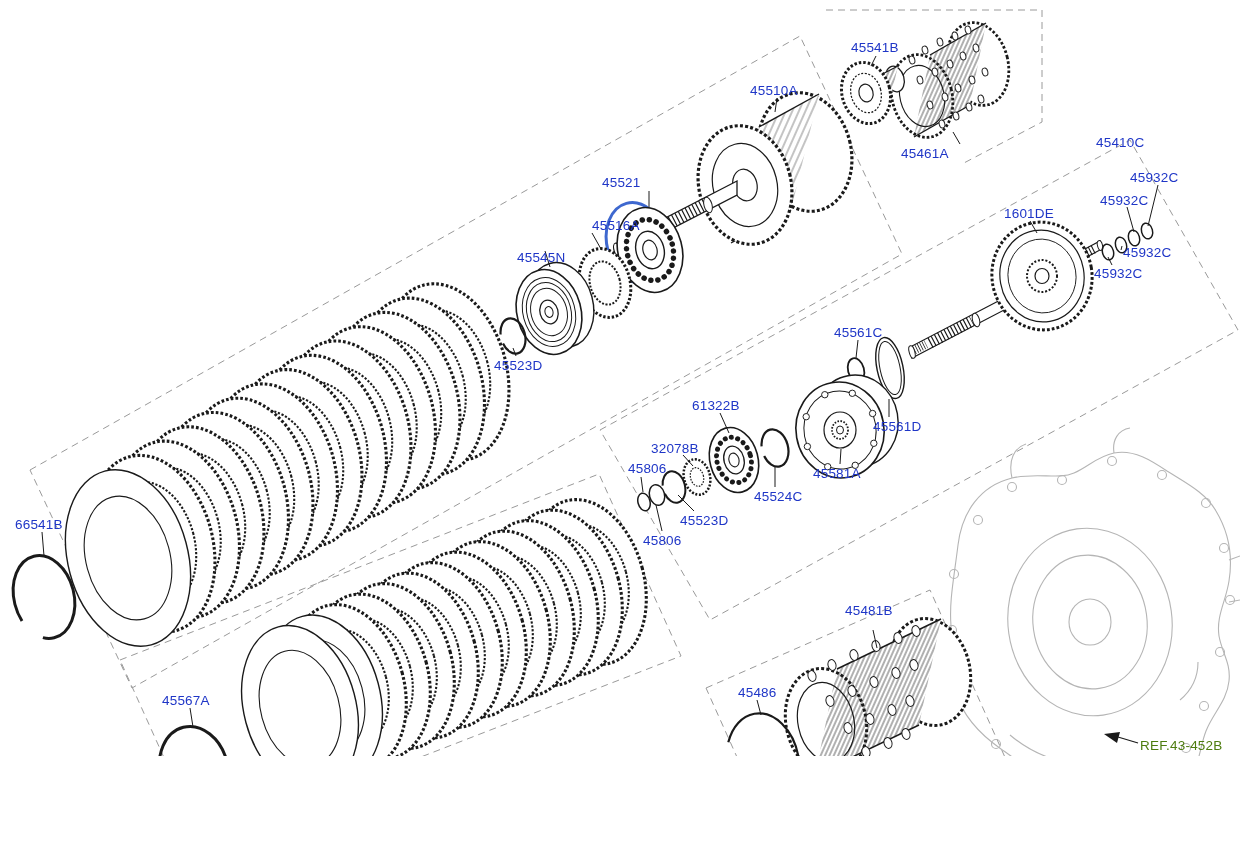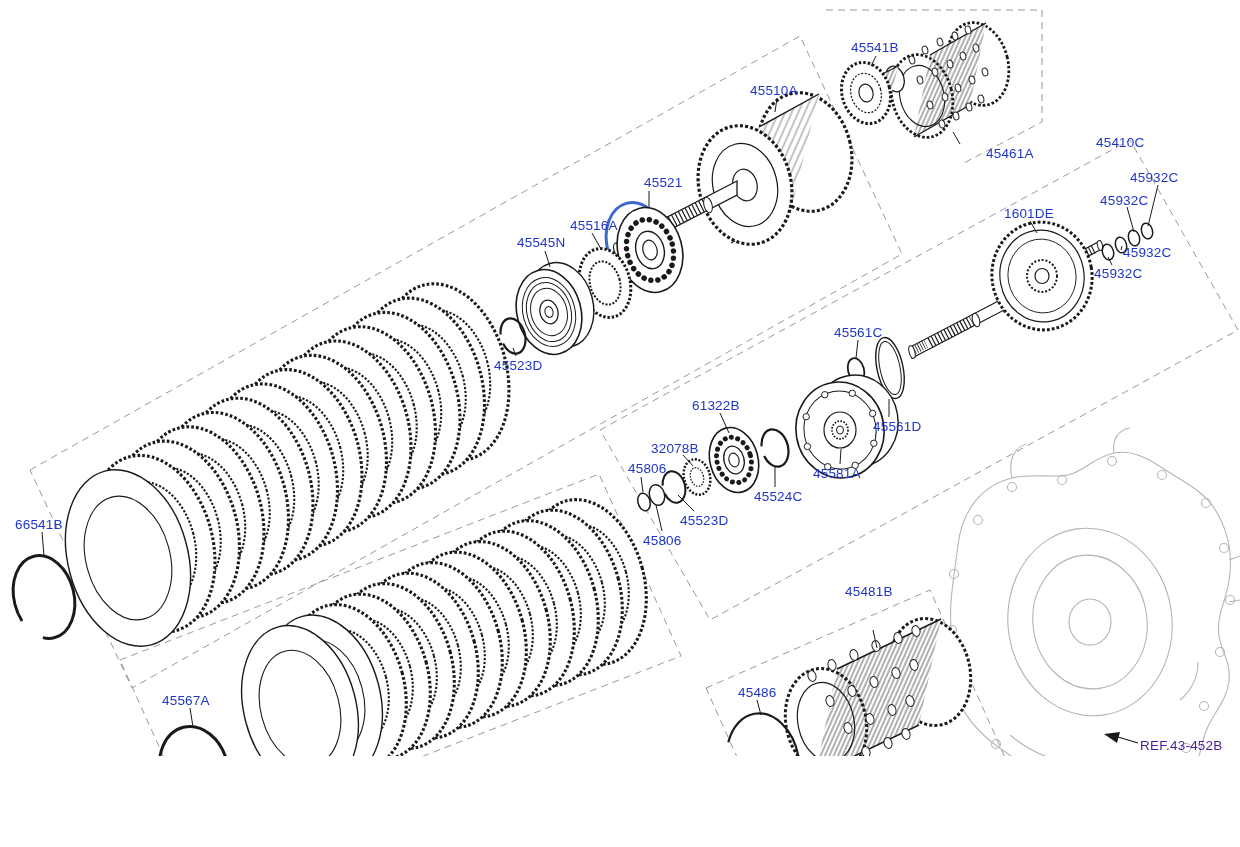--- a/index.html
+++ b/index.html
@@ -1,21 +1,21 @@
 <!DOCTYPE html>
 <html><head>
 <meta charset="utf-8">
 <style>
   *{margin:0;padding:0;box-sizing:border-box}
   html,body{background:#fff}
   body{font-family:"Liberation Sans",sans-serif}
   .canvas{position:relative;width:1240px;height:756px;background:#fff;overflow:hidden}
   .canvas>svg{position:absolute;left:0;top:0}
   .lbl{position:absolute;font-size:13.5px;line-height:15px;color:#1f36c7;white-space:nowrap;letter-spacing:.2px}
-  .lbl.ref{color:#4c1d95}
+  .lbl.ref{color:#4d7c0f}
   .lbl.fr{color:#701a75;font-weight:bold;font-size:15px}
 </style>
 </head>
 <body>
 
 <div class="canvas">
 
 <svg width="1240" height="847" viewBox="0 0 1240 847">
   <defs>
     <pattern id="vhatch" width="4" height="4" patternUnits="userSpaceOnUse" patternTransform="rotate(24)">
@@ -358,40 +358,40 @@
   </g>
 
   <g>
     <line x1="72" y1="827" x2="54" y2="818" stroke="#000" stroke-width="6"></line>
     <polygon points="41,811 58,811 50,825" fill="#000"></polygon>
   </g>
 </svg>
 
   <span class="lbl" style="left:851px;top:40px">45541B</span>
   <span class="lbl" style="left:750px;top:83px">45510A</span>
-  <span class="lbl" style="left:986px;top:146px">45461A</span>
+  <span class="lbl" style="left:901px;top:146px">45461A</span>
   <span class="lbl" style="left:1096px;top:135px">45410C</span>
   <span class="lbl" style="left:1130px;top:170px">45932C</span>
   <span class="lbl" style="left:1100px;top:193px">45932C</span>
   <span class="lbl" style="left:1123px;top:245px">45932C</span>
   <span class="lbl" style="left:1094px;top:266px">45932C</span>
   <span class="lbl" style="left:1004px;top:206px">1601DE</span>
-  <span class="lbl" style="left:644px;top:175px">45521</span>
-  <span class="lbl" style="left:570px;top:218px">45516A</span>
-  <span class="lbl" style="left:517px;top:235px">45545N</span>
+  <span class="lbl" style="left:602px;top:175px">45521</span>
+  <span class="lbl" style="left:592px;top:218px">45516A</span>
+  <span class="lbl" style="left:517px;top:250px">45545N</span>
   <span class="lbl" style="left:494px;top:358px">45523D</span>
   <span class="lbl" style="left:834px;top:325px">45561C</span>
   <span class="lbl" style="left:873px;top:419px">45561D</span>
   <span class="lbl" style="left:692px;top:398px">61322B</span>
   <span class="lbl" style="left:651px;top:441px">32078B</span>
   <span class="lbl" style="left:628px;top:461px">45806</span>
   <span class="lbl" style="left:754px;top:489px">45524C</span>
   <span class="lbl" style="left:813px;top:466px">45581A</span>
   <span class="lbl" style="left:680px;top:513px">45523D</span>
   <span class="lbl" style="left:643px;top:533px">45806</span>
   <span class="lbl" style="left:15px;top:517px">66541B</span>
   <span class="lbl" style="left:162px;top:693px">45567A</span>
   <span class="lbl" style="left:738px;top:685px">45486</span>
-  <span class="lbl" style="left:845px;top:584px">45481B</span>
+  <span class="lbl" style="left:845px;top:603px">45481B</span>
 
   <span class="lbl ref" style="left:1140px;top:738px">REF.43-452B</span>
   <span class="lbl fr" style="left:18px;top:817px">FR.</span>
 </div>
 
 </body></html>

